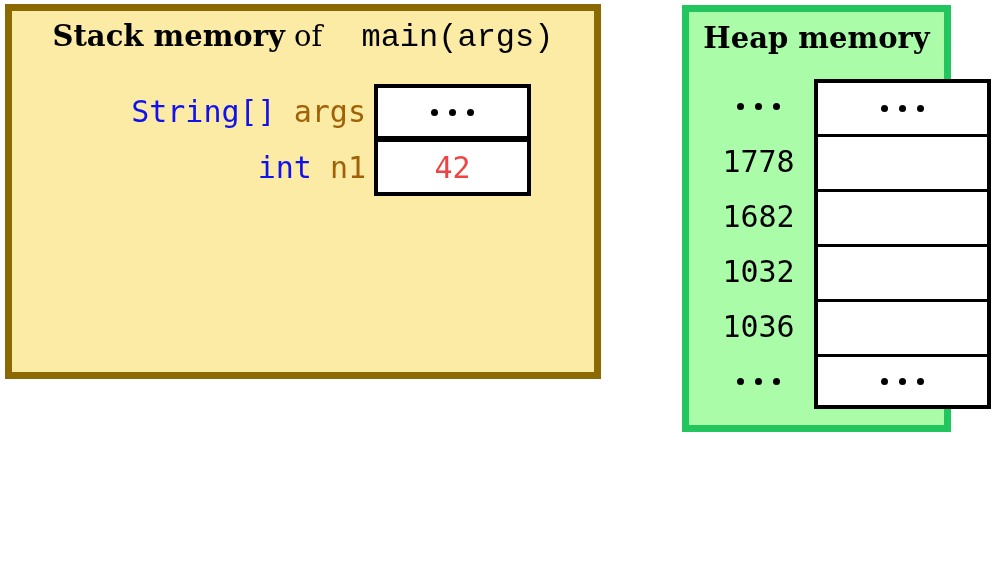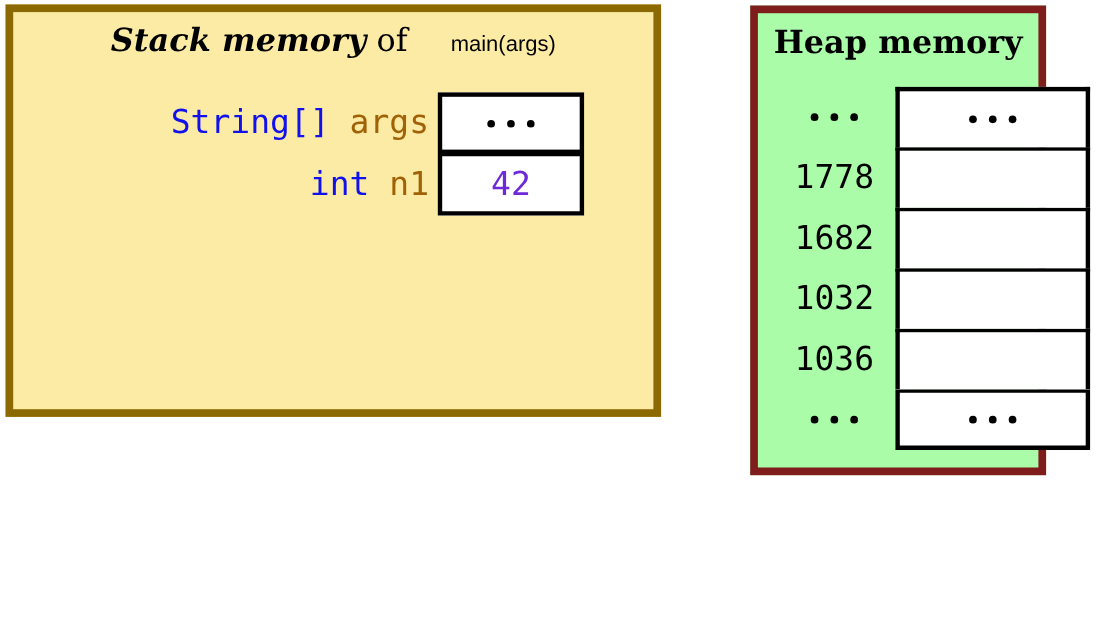--- a/index.html
+++ b/index.html
@@ -33,31 +33,30 @@
     width: 100%;
     text-align: center;
     white-space: nowrap;
     font-size: 29px;
     line-height: 38px;
     color: #000000;
   }
   #stack-title .t-bold {
     font-family: "DejaVu Serif", serif;
     font-weight: bold;
-    font-style: italic;
   }
   #stack-title .t-plain {
     font-family: "DejaVu Serif", serif;
     font-weight: normal;
     margin-top: 44px;
   }
   #stack-title .t-mono {
-    font-family: Liberation Sans, sans-serif;
+    font-family: Liberation Mono, monospace;
     font-weight: normal;
-    font-size: 20px;
+    font-size: 32px;
     margin-left: 30px;
   }
 
   
   #stack-vars {
     position: absolute;
     left: 0px;
     top: 73px;
     width: 519px;
   }
@@ -77,31 +76,31 @@
     align-items: center;
     justify-content: flex-end;
   }
   .var-type {
     color: #1111ee;
   }
   .var-name {
     color: #a16207;
   }
   .var-cell {
-    width: 133px;
+    width: 157px;
     height: 56px;
     box-sizing: border-box;
     background: #ffffff;
     border: 4px solid #000000;
     display: flex;
     align-items: center;
     justify-content: center;
     font-family: "DejaVu Sans Mono", monospace;
     font-size: 30px;
-    color: #6d28d9;
+    color: #ef4444;
   }
   .var-row.second .var-cell {
     border-top: 2px solid #000000;
   }
 
   
   .dots {
     display: inline-flex;
     align-items: center;
     gap: 11px;
@@ -116,21 +115,21 @@
 
   
   #heap-panel {
     position: absolute;
     left: 682px;
     top: 5px;
     width: 269px;
     height: 427px;
     box-sizing: border-box;
     background: #aafca8;
-    border: 7px solid #7f1d1d;
+    border: 7px solid #22c55e;
   }
   #heap-title {
     position: absolute;
     left: 0;
     top: 7px;
     width: 100%;
     text-align: center;
     white-space: nowrap;
     font-family: "DejaVu Serif", serif;
     font-weight: bold;

